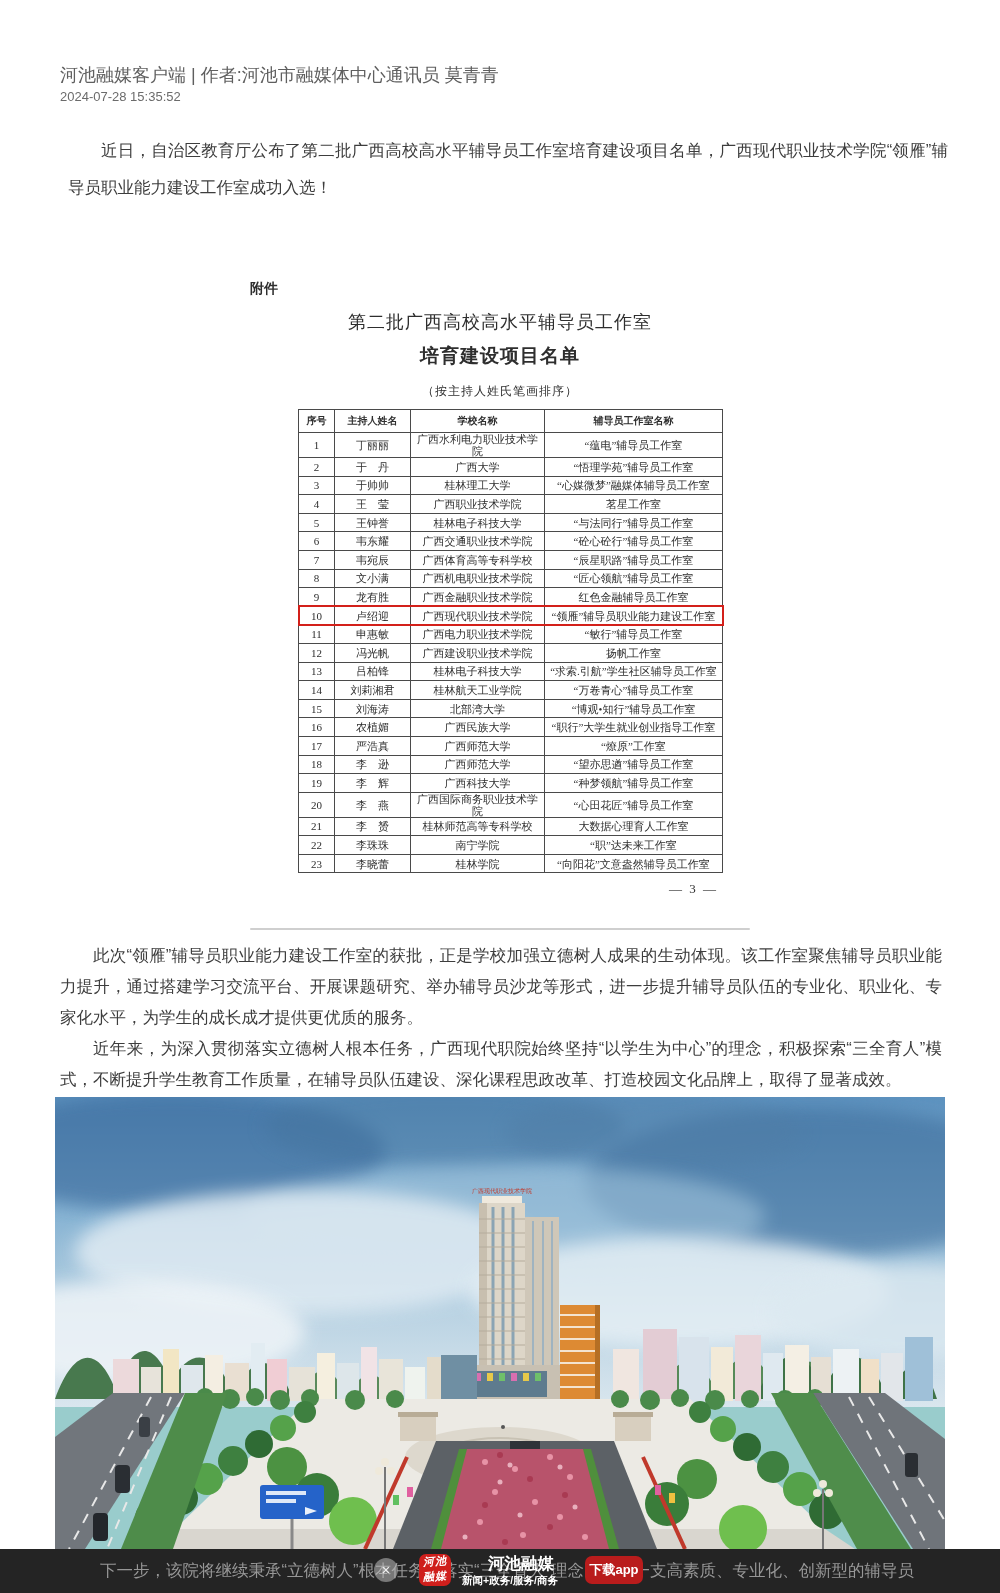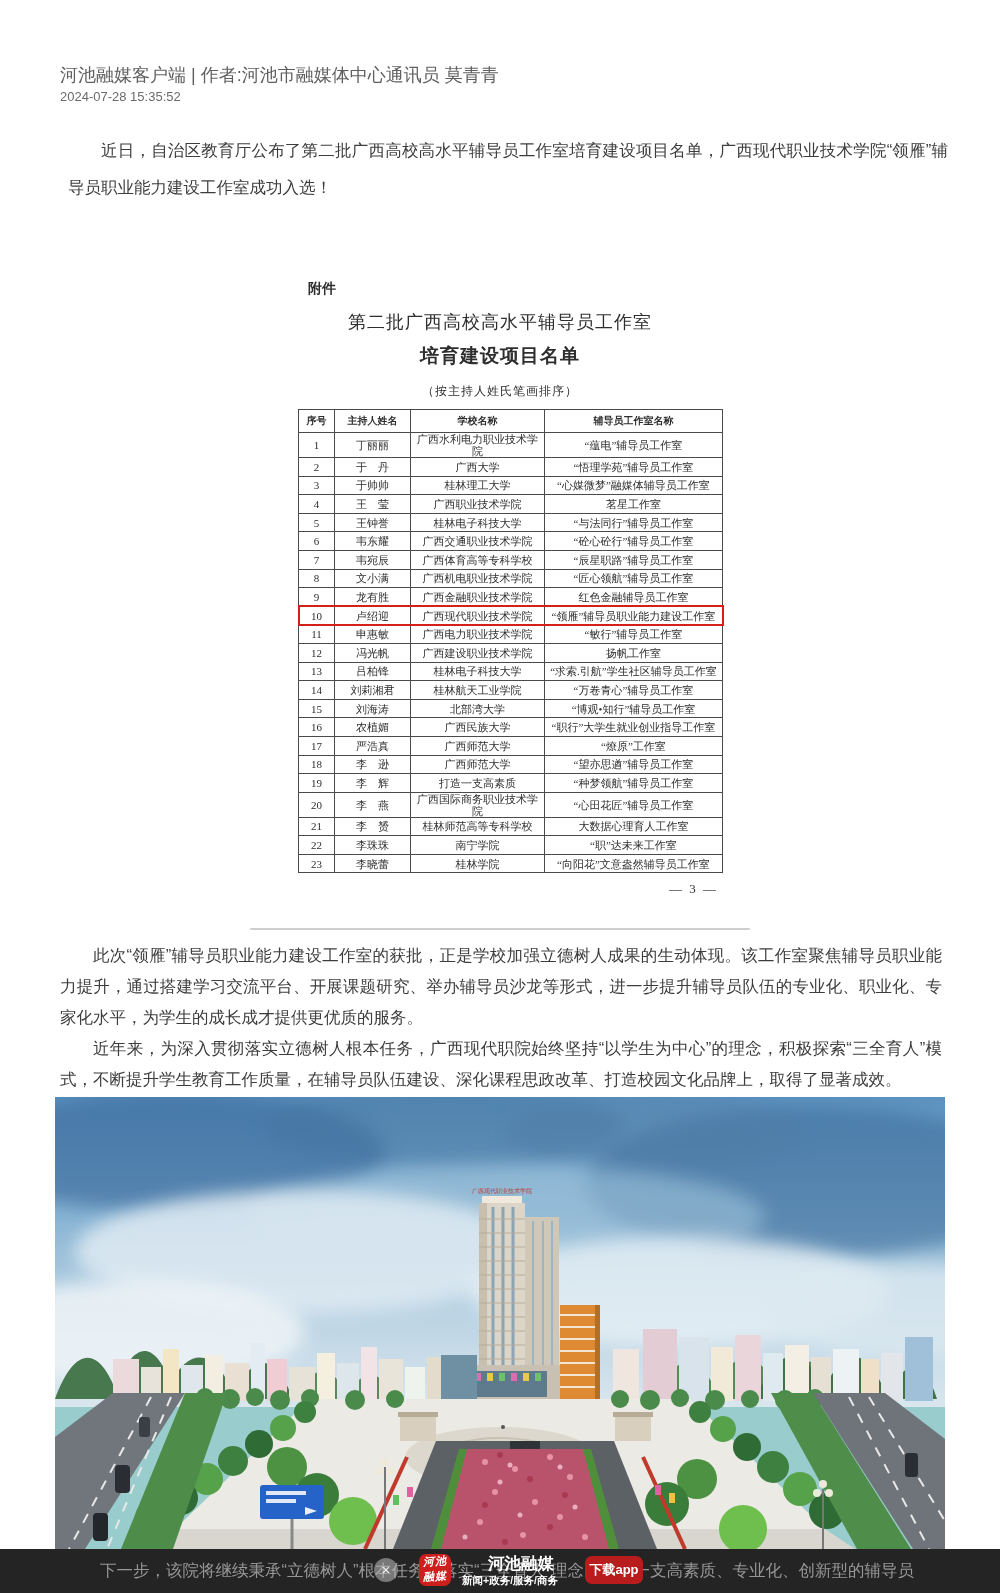--- a/index.html
+++ b/index.html
@@ -10,21 +10,21 @@
          color:#111;letter-spacing:.5px;}
   .byline{position:absolute;top:63px;left:60px;font-size:18px;color:#5f5f5f;}
   .pubdate{position:absolute;top:89px;left:60px;font-size:13px;color:#6b6b6b;}
   .para{white-space:normal;text-align:justify;text-indent:2em;color:#3d3d3d;margin:8px;}
   .p1{position:absolute;top:124px;left:60px;width:880px;font-size:16.5px;line-height:37px;}
   .paras{position:absolute;top:940px;left:60px;width:882px;font-size:16.5px;line-height:31px;}
   .paras p{margin:0;}
   
   .doc{position:absolute;top:280px;left:250px;width:500px;color:#2e2e2e;
        font-family:"Liberation Serif","DejaVu Serif",serif;}
-  .doc-label{margin-left:58px;font-size:14px;font-weight:700;}
+  .doc-label{font-size:14px;font-weight:700;}
   .doc-title{margin-top:12px;text-align:center;font-size:18px;font-weight:400;letter-spacing:1px;}
   .doc-title2{margin-top:9px;text-align:center;font-size:19px;font-weight:700;letter-spacing:1px;font-family:Liberation Mono, monospace;}
   .doc-note{margin-top:14px;text-align:center;font-size:12px;letter-spacing:1px;}
   table.roster{margin:9px 0 0 48px;width:424px;border-collapse:collapse;
                border:1.5px solid #4a4a4a;table-layout:fixed;}
   table.roster th,table.roster td{border:1px solid #4a4a4a;text-align:center;
                font-size:11px;padding:0 2px;height:17.6px;line-height:12px;overflow:hidden;}
   table.roster th{font-weight:700;font-size:10px;height:22px;}
   col.c1{width:36px}col.c2{width:76px}col.c3{width:134px}col.c4{width:178px}
   tr.highlight{outline:2.5px solid #d3201a;outline-offset:-1px;}
@@ -184,21 +184,21 @@
           </tr>
           <tr>
             <td>18</td>
             <td>李　逊</td>
             <td>广西师范大学</td>
             <td>“望亦思遒”辅导员工作室</td>
           </tr>
           <tr>
             <td>19</td>
             <td>李　辉</td>
-            <td>打造一支高素质</td>
+            <td>广西科技大学</td>
             <td>“种梦领航”辅导员工作室</td>
           </tr>
           <tr>
             <td>20</td>
             <td>李　燕</td>
             <td>广西国际商务职业技术学院</td>
             <td>“心田花匠”辅导员工作室</td>
           </tr>
           <tr>
             <td>21</td>

